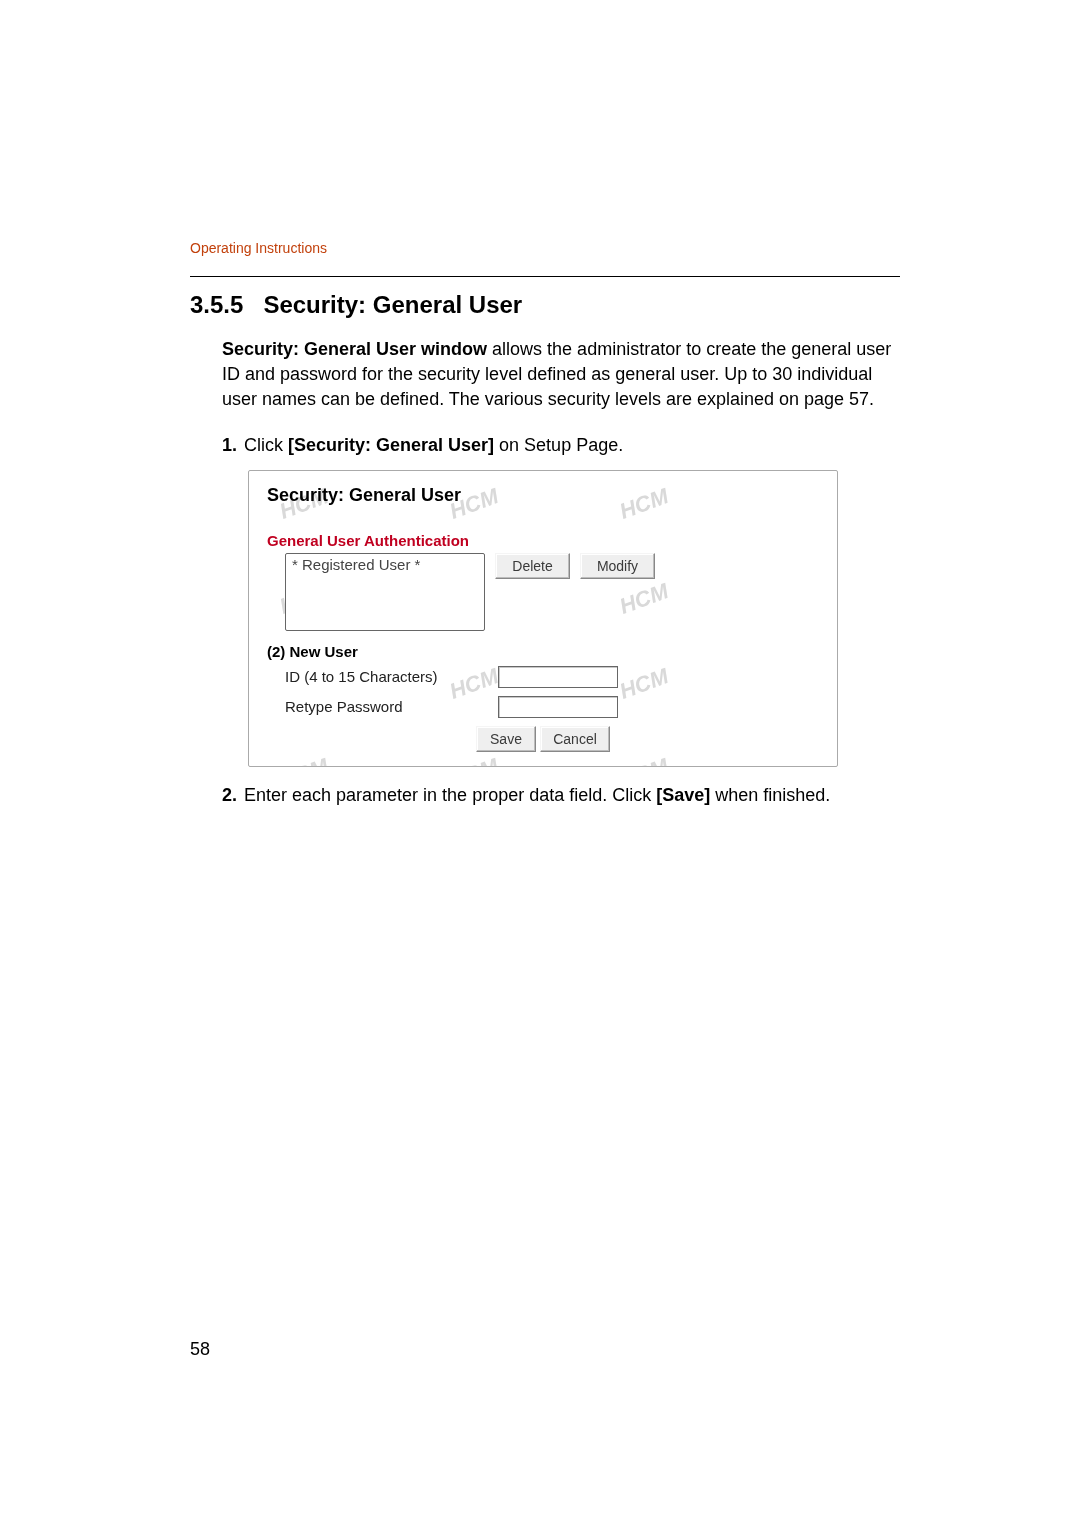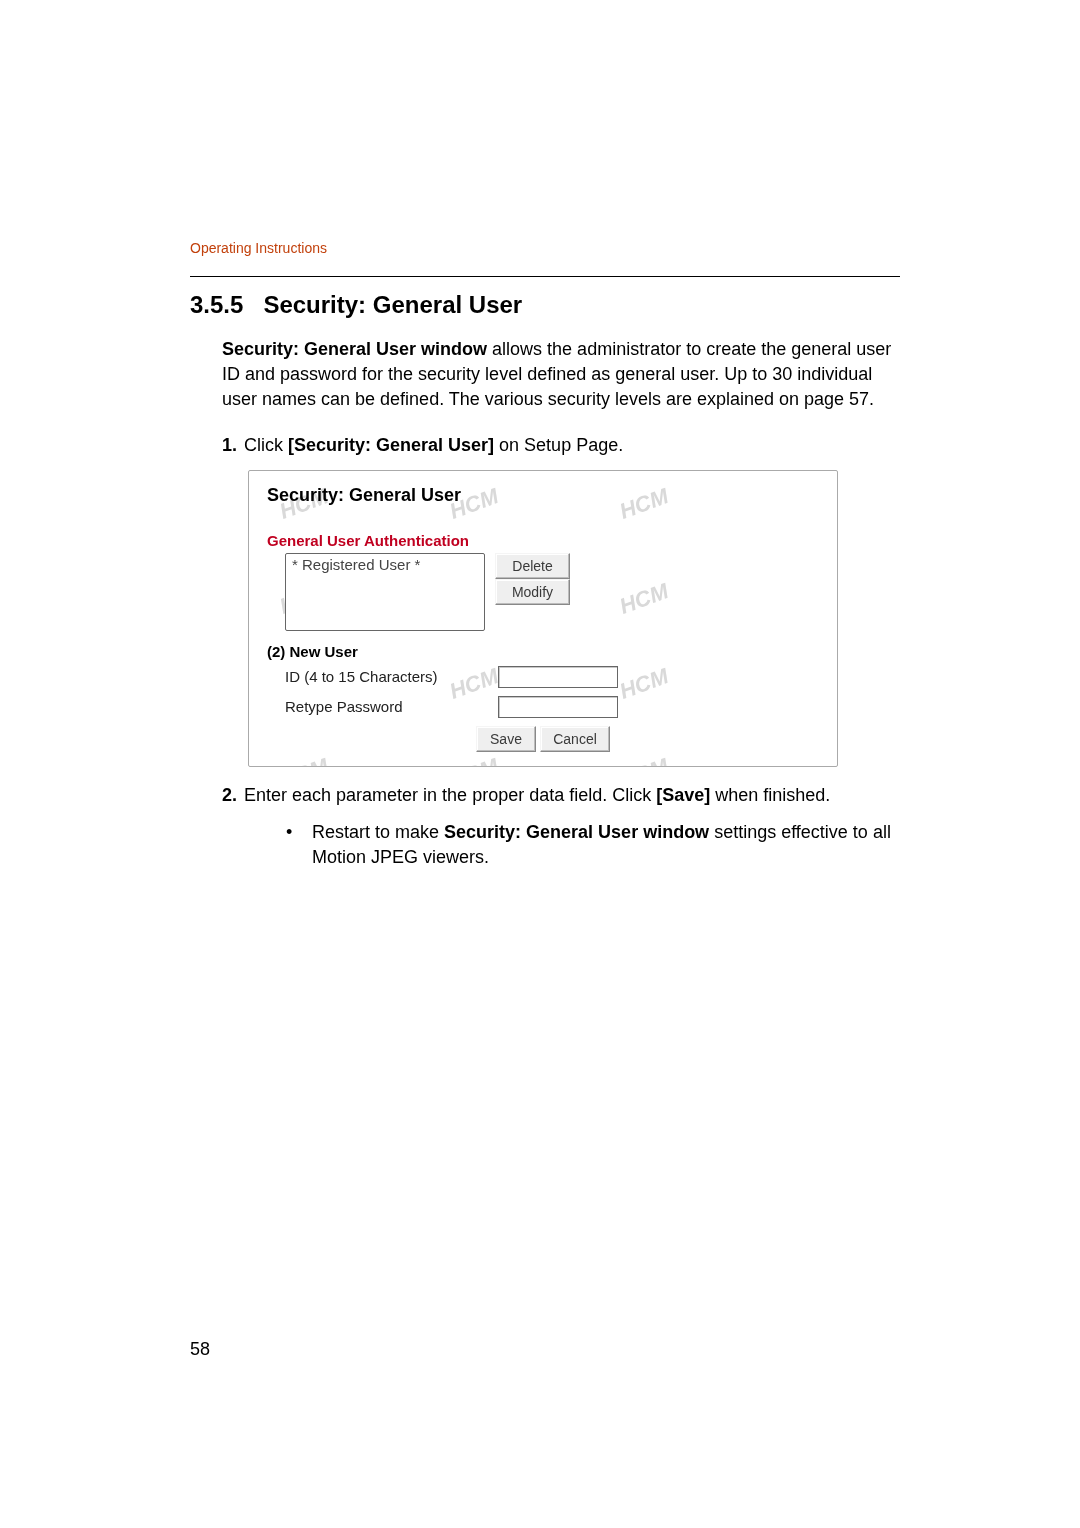--- a/index.html
+++ b/index.html
@@ -103,21 +103,22 @@
     border: 1px solid #666;
     background: #fff;
     font-family: inherit;
     font-size: 15px;
     padding: 2px 4px;
     color: #444;
     box-sizing: border-box;
   }
   .btn-col {
     display: flex;
-    flex-direction: column;
+    flex-direction: row;
+    gap: 10px;
   }
   .btn3d {
     width: 75px;
     height: 26px;
     background: #efefef;
     border: 1px solid #888;
     border-top-color: #f5f5f5;
     border-left-color: #f5f5f5;
     font-size: 14px;
     color: #3a3a3a;
@@ -250,20 +251,17 @@
   </div>
 
   <div class="step-row">
     <div class="step-num">2.</div>
     <div class="step-text">
       <span>Enter each parameter in the proper data field. Click </span><span class="bold">[Save]</span><span> when finished.</span>
     </div>
   </div>
 
   <ul class="bullets">
-    <li>
-      <span>Restart to make </span><span class="bold">Security: General User window</span><span> settings effective to all Motion JPEG viewers.</span>
-    </li>
   </ul>
 
   <div class="page-num">58</div>
 
 </div>
 
 </body></html>

